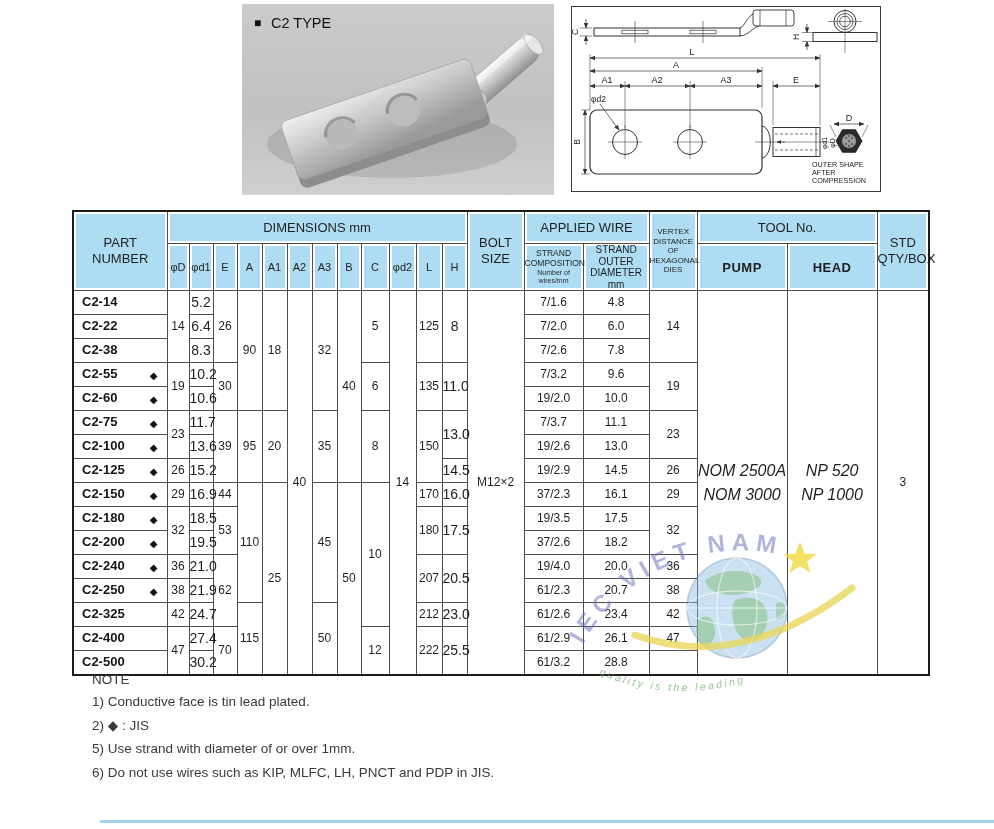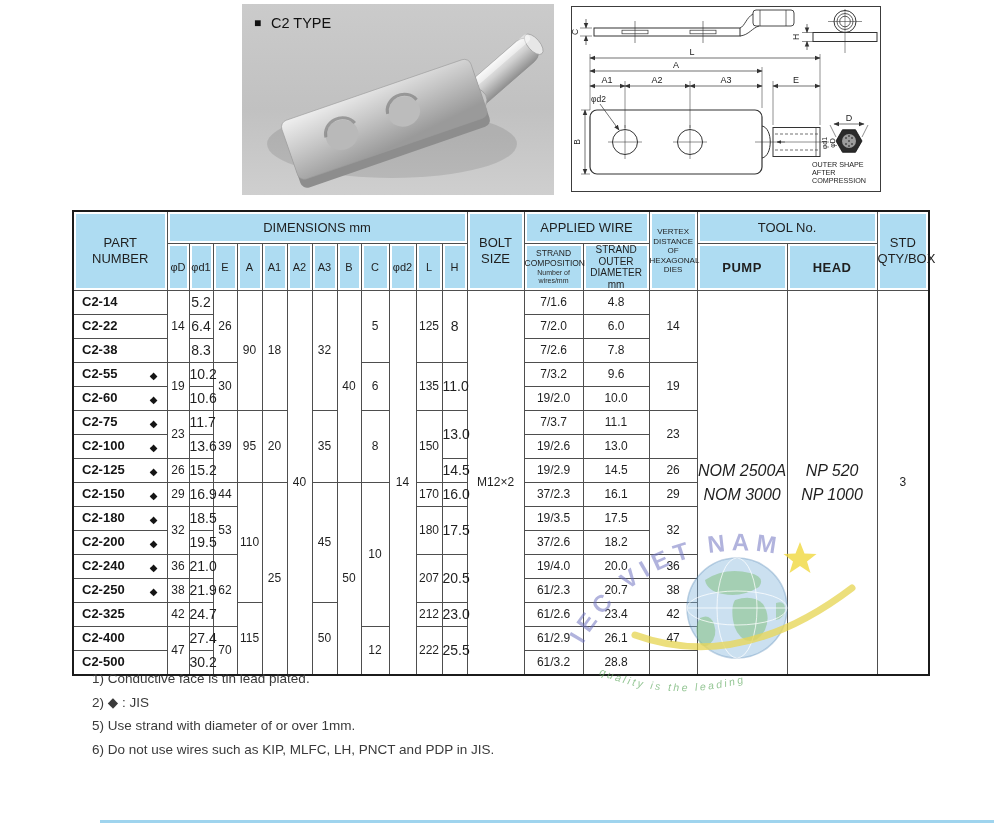--- a/index.html
+++ b/index.html
@@ -469,20 +469,21 @@
       </text>
 
       <text font-size="10.5" font-style="italic" letter-spacing="2.5" fill="rgba(96,170,96,0.8)">
         <textPath href="#wmTag" startOffset="4">quality is the leading</textPath>
       </text>
     </g>
   </svg>
 </div>
 
 <div class="notes">
+  <p class="ttl">NOTE</p>
   <ul>
       <li>1)  Conductive face is tin lead plated.</li>
       <li>2)  ◆ : JIS</li>
       <li>5)  Use strand with diameter of or over 1mm.</li>
       <li>6)  Do not use wires such as KIP, MLFC, LH, PNCT and PDP in JIS.</li>
     </ul>
 </div>
 
 <div class="divider"></div>
 

